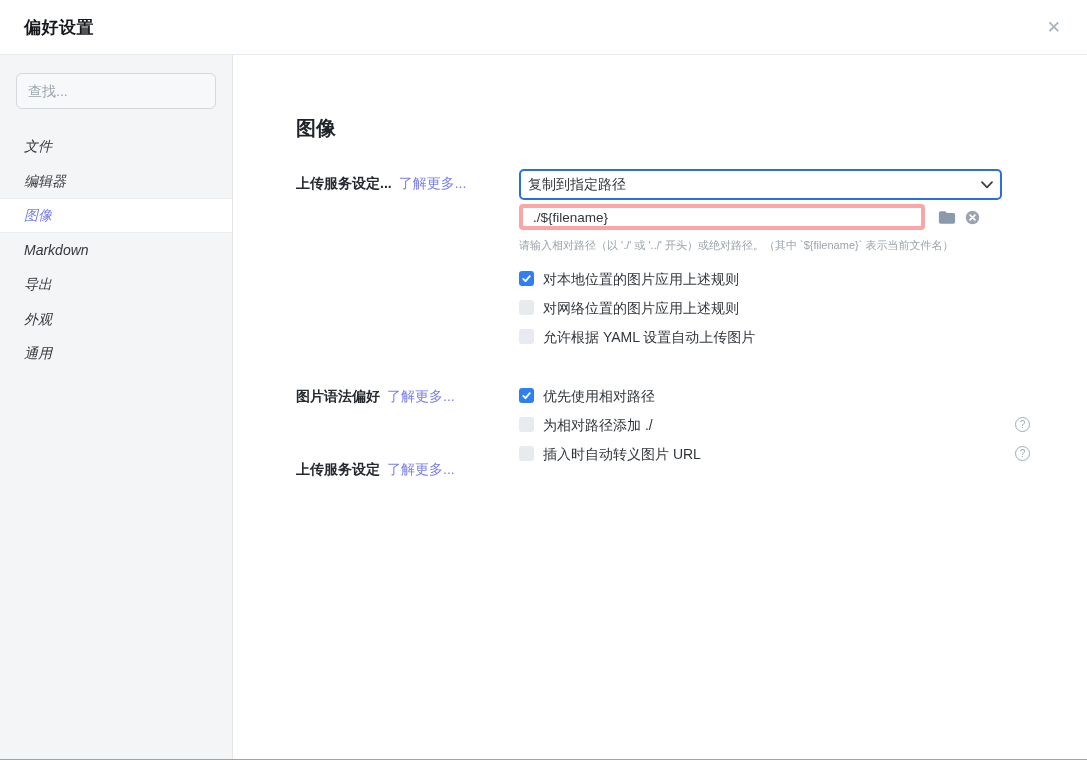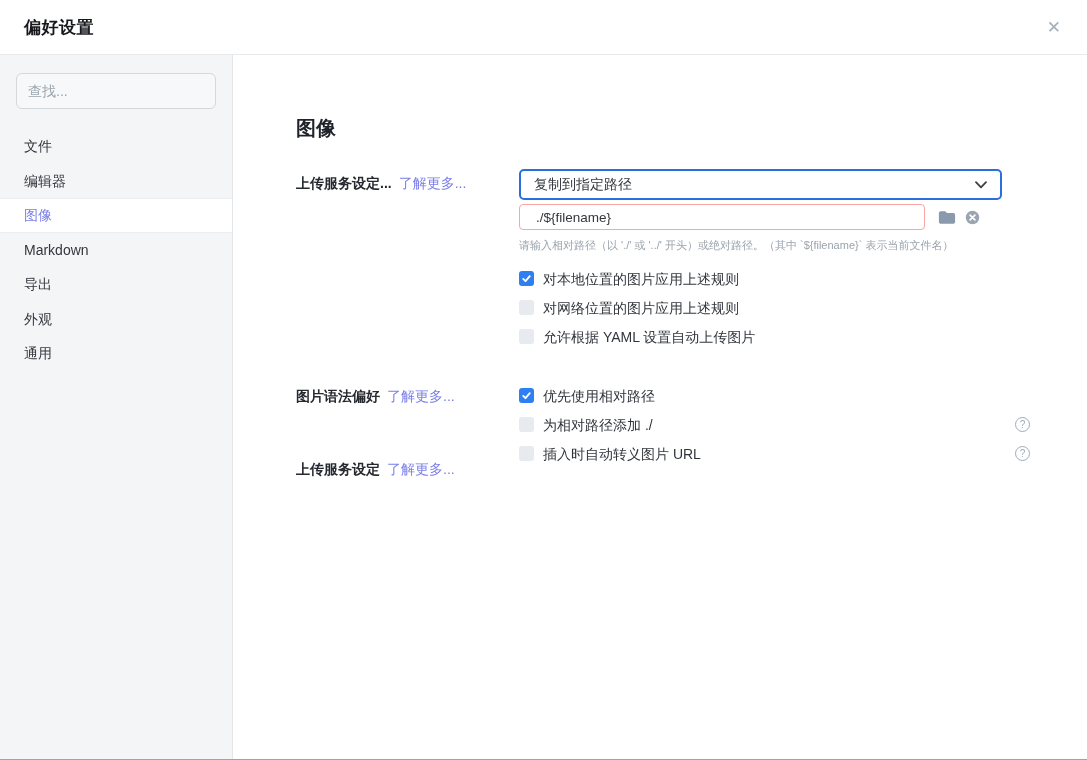--- a/index.html
+++ b/index.html
@@ -71,20 +71,21 @@
   }
   .search-input::placeholder { color: #9aa3ad; }
   .nav { margin-top: 20px; }
   .nav-item {
     height: 34.5px;
     line-height: 34.5px;
     padding-left: 24px;
     font-size: 14px;
     color: #33373d;
     cursor: pointer;
+    font-style: italic;
   }
   .nav-item.active {
     background: #ffffff;
     border-top: 1px solid #ebedef;
     border-bottom: 1px solid #ebedef;
     line-height: 32.5px;
     color: #7a7fe8;
   }
 
   
@@ -119,31 +120,31 @@
     align-items: center;
     justify-content: space-between;
     height: 31px;
     border: 1px solid #c9ced4;
     border-radius: 5px;
     background: #fff;
     padding: 0 12px;
     cursor: pointer;
     color: #33373d;
   }
-  .select.focused { border: 2px solid #2a6fdb; padding: 0 13px; gap: 20px; }
+  .select.focused { border: 2px solid #2a6fdb; padding: 0 7px; gap: 20px; }
   .select .chev { flex: none; margin-left: 8px; display: flex; }
 
   .action-select { width: 483px; }
 
   .path-row { margin-top: 4px; display: flex; align-items: center; }
   .text-input {
     height: 26px;
-    border: 1px solid #fca5a5;
+    border: 4px solid #fca5a5;
     border-radius: 4px;
-    padding: 0 16px;
+    padding: 0 10px;
     font-size: 13.5px;
     color: #33373d;
     outline: none;
     background: #fff;
     font-family: inherit;
   }
   .path-input { width: 406px; }
   .icon-btn { display: flex; align-items: center; cursor: pointer; }
   .folder-btn { margin-left: 13px; }
   .clear-btn { margin-left: 9px; }

